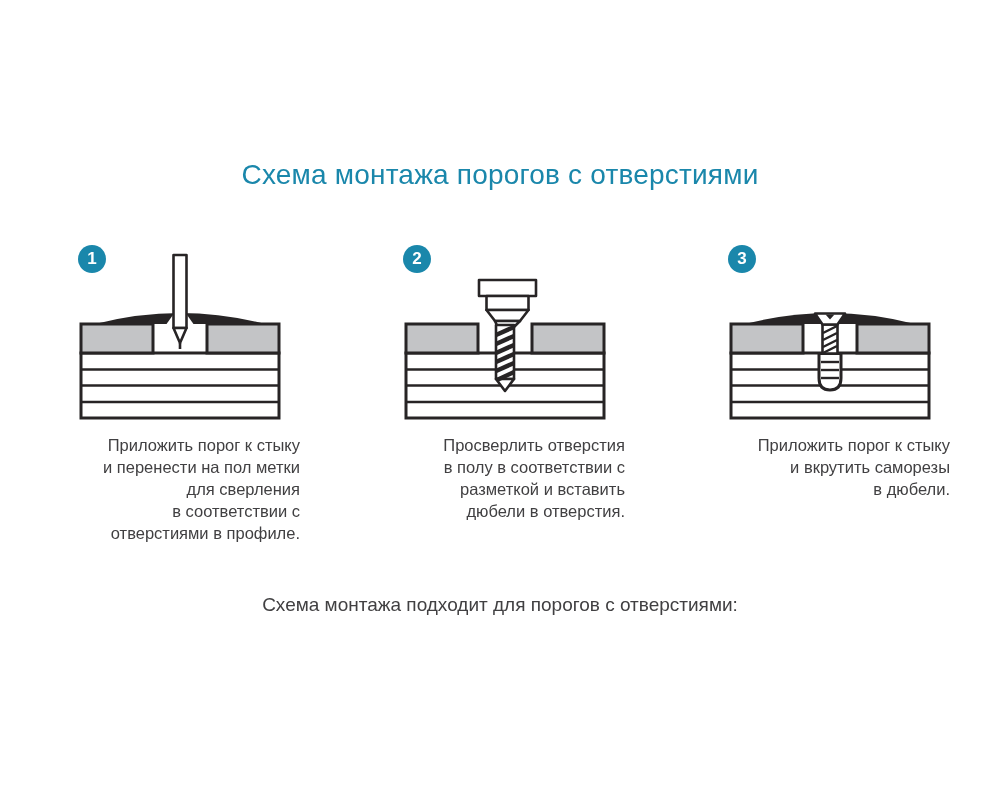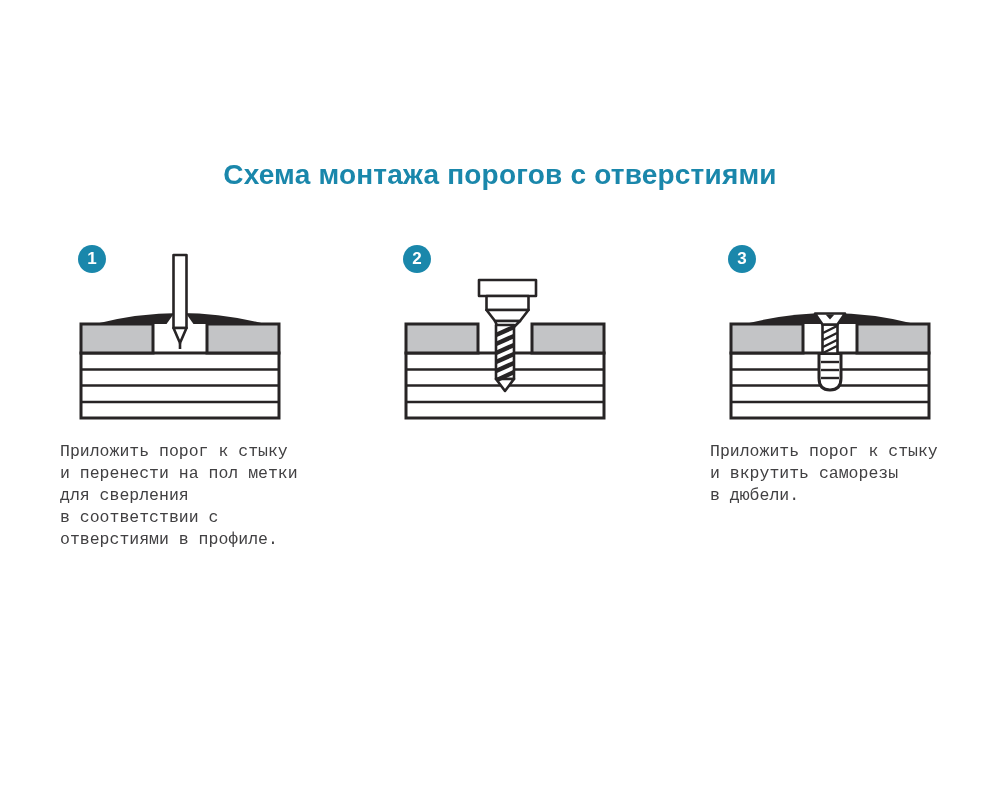--- a/index.html
+++ b/index.html
@@ -4,37 +4,37 @@
 <style>
   html, body { margin:0; padding:0; }
   body {
     width:1000px; height:800px; position:relative; overflow:hidden;
     background:#ffffff;
     font-family:"Liberation Sans", sans-serif;
     color:var(--text,#414042);
   }
   .title {
     position:absolute; top:159px; left:0; right:0; margin:0;
-    text-align:center; font-size:28px; font-weight:700;
+    text-align:center; font-size:28px; font-weight:400;
     color:var(--accent,#1a87ab); letter-spacing:.2px;
   }
   .steps {
     position:absolute; top:244px; left:60px; width:890px;
     display:flex; justify-content:space-between;
   }
   .step { width:240px; position:relative; }
   .badge {
     position:absolute; left:18px; top:1px; width:28px; height:28px;
     border-radius:50%; background:var(--accent,#1a87ab);
     color:#fff; font-size:17px; font-weight:700; line-height:28px; text-align:center;
   }
   .illu { display:block; width:220px; height:180px; margin:0 auto; }
   .caption {
-    margin:17px 0 0; text-align:left; white-space:pre-line;
-    font-size:16.5px; line-height:22px; color:var(--text,#414042);font-family:Liberation Mono, monospace;
+    margin:10px 0 0; text-align:right; white-space:pre-line;
+    font-size:16.5px; line-height:22px; color:var(--text,#414042);
   }
   .footer { position:absolute; top:593px; left:0; right:0; text-align:center; }
   .footer p { margin:0; font-size:19px; line-height:23px; color:var(--text,#414042); }
 
   
   .wh   { fill:#fff; stroke:var(--outline,#272425); stroke-width:2.6; stroke-linejoin:round; }
   .box  { fill:#fff; stroke:var(--outline,#272425); stroke-width:3; }
   .gray { fill:var(--gray,#c3c4c6); stroke:var(--outline,#272425); stroke-width:3; }
   .dark { fill:var(--outline,#272425); stroke:none; }
   .ln   { stroke:var(--outline,#272425); stroke-width:2.6; fill:none; }
@@ -99,20 +99,24 @@
             <polygon class="wh" points="101,135 119,135 110,147"></polygon>
             <line class="stripe" x1="101" y1="91" x2="119" y2="83"></line>
             <line class="stripe" x1="101" y1="100" x2="119" y2="92"></line>
             <line class="stripe" x1="101" y1="109" x2="119" y2="101"></line>
             <line class="stripe" x1="101" y1="118" x2="119" y2="110"></line>
             <line class="stripe" x1="101" y1="127" x2="119" y2="119"></line>
             <line class="stripe" x1="102" y1="136" x2="119" y2="128"></line>
           </g>
         </g>
       </svg>
+      <p class="caption">Просверлить отверстия
+в полу в соответствии с
+разметкой и вставить
+дюбели в отверстия.</p>
     </div>
 
     <div class="step">
       <div class="badge">3</div>
       <svg class="illu" viewBox="0 0 220 180">
         <g>
           <rect class="box" x="11" y="109" width="198" height="65"></rect>
           <line class="ln" x1="11" y1="125.5" x2="209" y2="125.5"></line>
           <line class="ln" x1="11" y1="141.5" x2="209" y2="141.5"></line>
           <line class="ln" x1="11" y1="158" x2="209" y2="158"></line>
@@ -139,15 +143,16 @@
         </g>
       </svg>
       <p class="caption">Приложить порог к стыку
 и вкрутить саморезы
 в дюбели.</p>
     </div>
 
   </div>
 
   <div class="footer">
+    <p>Схема монтажа подходит для порогов с отверстиями:</p>
   </div>
 
 </div>
 
 </body></html>

